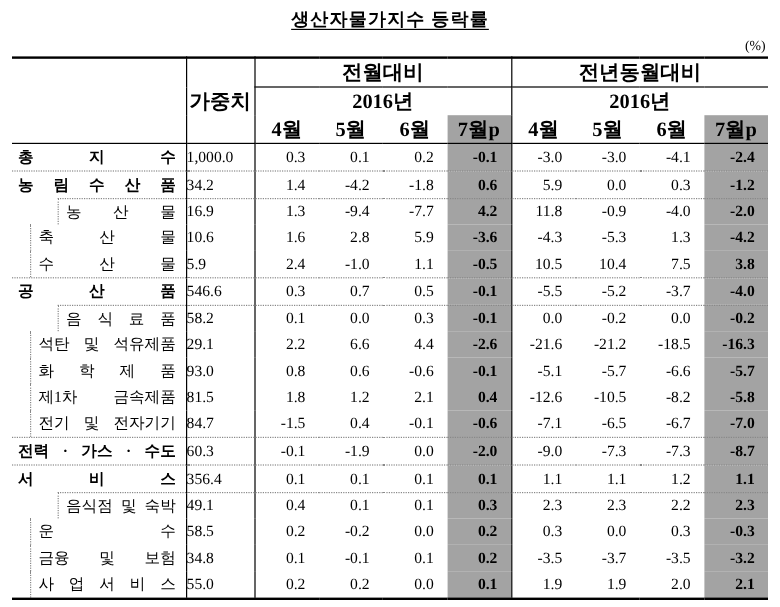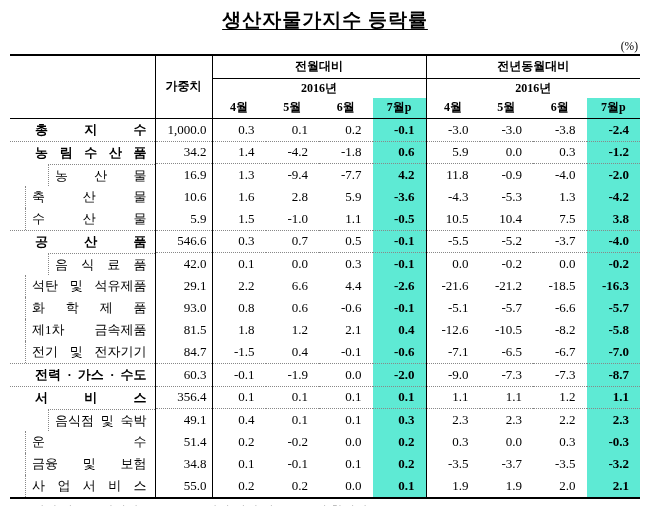--- a/index.html
+++ b/index.html
@@ -7,21 +7,21 @@
   body {
     width: 650px; height: 506px;
     font-family: "Liberation Serif", "DejaVu Serif", serif;
     color: #000;
     overflow: hidden;
   }
   .page { width: 650px; height: 506px; padding: 7px 10px 0 10px; }
 
   .title {
     text-align: center;
-    font-size: 19px;
+    font-size: 15px;
     font-weight: bold;
     text-decoration: underline;
     text-underline-offset: 3px;
     letter-spacing: 1px;
     margin-bottom: 6px;
   }
   .unit {
     text-align: right;
     font-size: 11.5px;
     padding-right: 2px;
@@ -36,47 +36,47 @@
     border-collapse: collapse;
     border-top: 2px solid #000;
     border-bottom: 2px solid #000;
     font-size: 13px;
   }
   col.c-cat    { width: 145px; }
   col.c-weight { width: 57px; }
   col.c-val    { width: 53.5px; }
 
   
-  thead th { font-weight: bold; font-size: 12px; padding: 0; }
+  thead th { font-weight: bold; font-size: 17px; padding: 0; }
   tr.h1 th { height: 23px; }
   tr.h2 th { height: 20px; }
   tr.h3 th { height: 20px; }
   th.cat-h    { border-right: 1px solid #000; border-bottom: 1px solid #000; }
   th.weight-h { border-right: 1px solid #000; border-bottom: 1px solid #000; vertical-align: middle; }
   th.grp      { border-bottom: 1px solid #000; text-align: center; }
   th.grp.mom  { border-right: 1px solid #000; }
   th.year     { }
   th.year.gend{ border-right: 1px solid #000; }
   tr.h3 th    { text-align: center; border-bottom: 1px solid #000; }
   tr.h3 th.gend { border-right: 1px solid #000; }
 
   
   tbody tr { height: 22px; }
   tbody td { padding: 0; font-size: 13px; vertical-align: middle; }
   td.cat   { border-right: 1px solid #000; }
-  td.weight{ border-right: 1px solid #000; text-align: right; padding-right: 5px; }
+  td.weight{ border-right: 1px solid #000; padding-right: 5px; }
   td.val   { text-align: right; padding-right: 11px; }
   td.gend  { border-right: 1px solid #000; }
-  .hl      { background: #5eead4; }
+  .hl      { background: #a3a3a3; }
   td.val.hl, th.hl { font-weight: bold; }
 
   .catwrap {
     line-height: 22px; height: 22px;
     padding: 0 8px 0 5px;
-    text-align: justify; text-align-last: justify; margin-left: 20px;
+    text-align: justify; text-align-last: justify;
   }
   tr.group .catwrap { font-weight: bold; }
   .subwrap {
     margin-left: 15px;
     border-left: 1px dotted #888;
     line-height: 22px; height: 22px;
     padding: 0 8px 0 6px;
     text-align: justify; text-align-last: justify;
   }
 
@@ -141,21 +141,21 @@
           <td class="cat">
             <div class="catwrap">총 지 수</div>
           </td>
           <td class="weight">1,000.0</td>
           <td class="val">0.3</td>
           <td class="val">0.1</td>
           <td class="val">0.2</td>
           <td class="val hl gend">-0.1</td>
           <td class="val">-3.0</td>
           <td class="val">-3.0</td>
-          <td class="val">-3.8</td>
+          <td class="val">-4.1</td>
           <td class="val hl">-2.4</td>
         </tr>
         <tr class="group sep-full">
           <td class="cat">
             <div class="catwrap">농 림 수 산 품</div>
           </td>
           <td class="weight">34.2</td>
           <td class="val">1.4</td>
           <td class="val">-4.2</td>
           <td class="val">-1.8</td>
@@ -191,21 +191,21 @@
           <td class="val">-4.3</td>
           <td class="val">-5.3</td>
           <td class="val">1.3</td>
           <td class="val hl">-4.2</td>
         </tr>
         <tr class="sub">
           <td class="cat">
             <div class="subwrap">수 산 물</div>
           </td>
           <td class="weight">5.9</td>
-          <td class="val">1.5</td>
+          <td class="val">2.4</td>
           <td class="val">-1.0</td>
           <td class="val">1.1</td>
           <td class="val hl gend">-0.5</td>
           <td class="val">10.5</td>
           <td class="val">10.4</td>
           <td class="val">7.5</td>
           <td class="val hl">3.8</td>
         </tr>
         <tr class="group sep-full">
           <td class="cat">
@@ -218,21 +218,21 @@
           <td class="val hl gend">-0.1</td>
           <td class="val">-5.5</td>
           <td class="val">-5.2</td>
           <td class="val">-3.7</td>
           <td class="val hl">-4.0</td>
         </tr>
         <tr class="sub sep-sub">
           <td class="cat">
             <div class="subwrap">음 식 료 품</div>
           </td>
-          <td class="weight">42.0</td>
+          <td class="weight">58.2</td>
           <td class="val">0.1</td>
           <td class="val">0.0</td>
           <td class="val">0.3</td>
           <td class="val hl gend">-0.1</td>
           <td class="val">0.0</td>
           <td class="val">-0.2</td>
           <td class="val">0.0</td>
           <td class="val hl">-0.2</td>
         </tr>
         <tr class="sub">
@@ -330,21 +330,21 @@
           <td class="val hl gend">0.3</td>
           <td class="val">2.3</td>
           <td class="val">2.3</td>
           <td class="val">2.2</td>
           <td class="val hl">2.3</td>
         </tr>
         <tr class="sub">
           <td class="cat">
             <div class="subwrap">운 수</div>
           </td>
-          <td class="weight">51.4</td>
+          <td class="weight">58.5</td>
           <td class="val">0.2</td>
           <td class="val">-0.2</td>
           <td class="val">0.0</td>
           <td class="val hl gend">0.2</td>
           <td class="val">0.3</td>
           <td class="val">0.0</td>
           <td class="val">0.3</td>
           <td class="val hl">-0.3</td>
         </tr>
         <tr class="sub">

